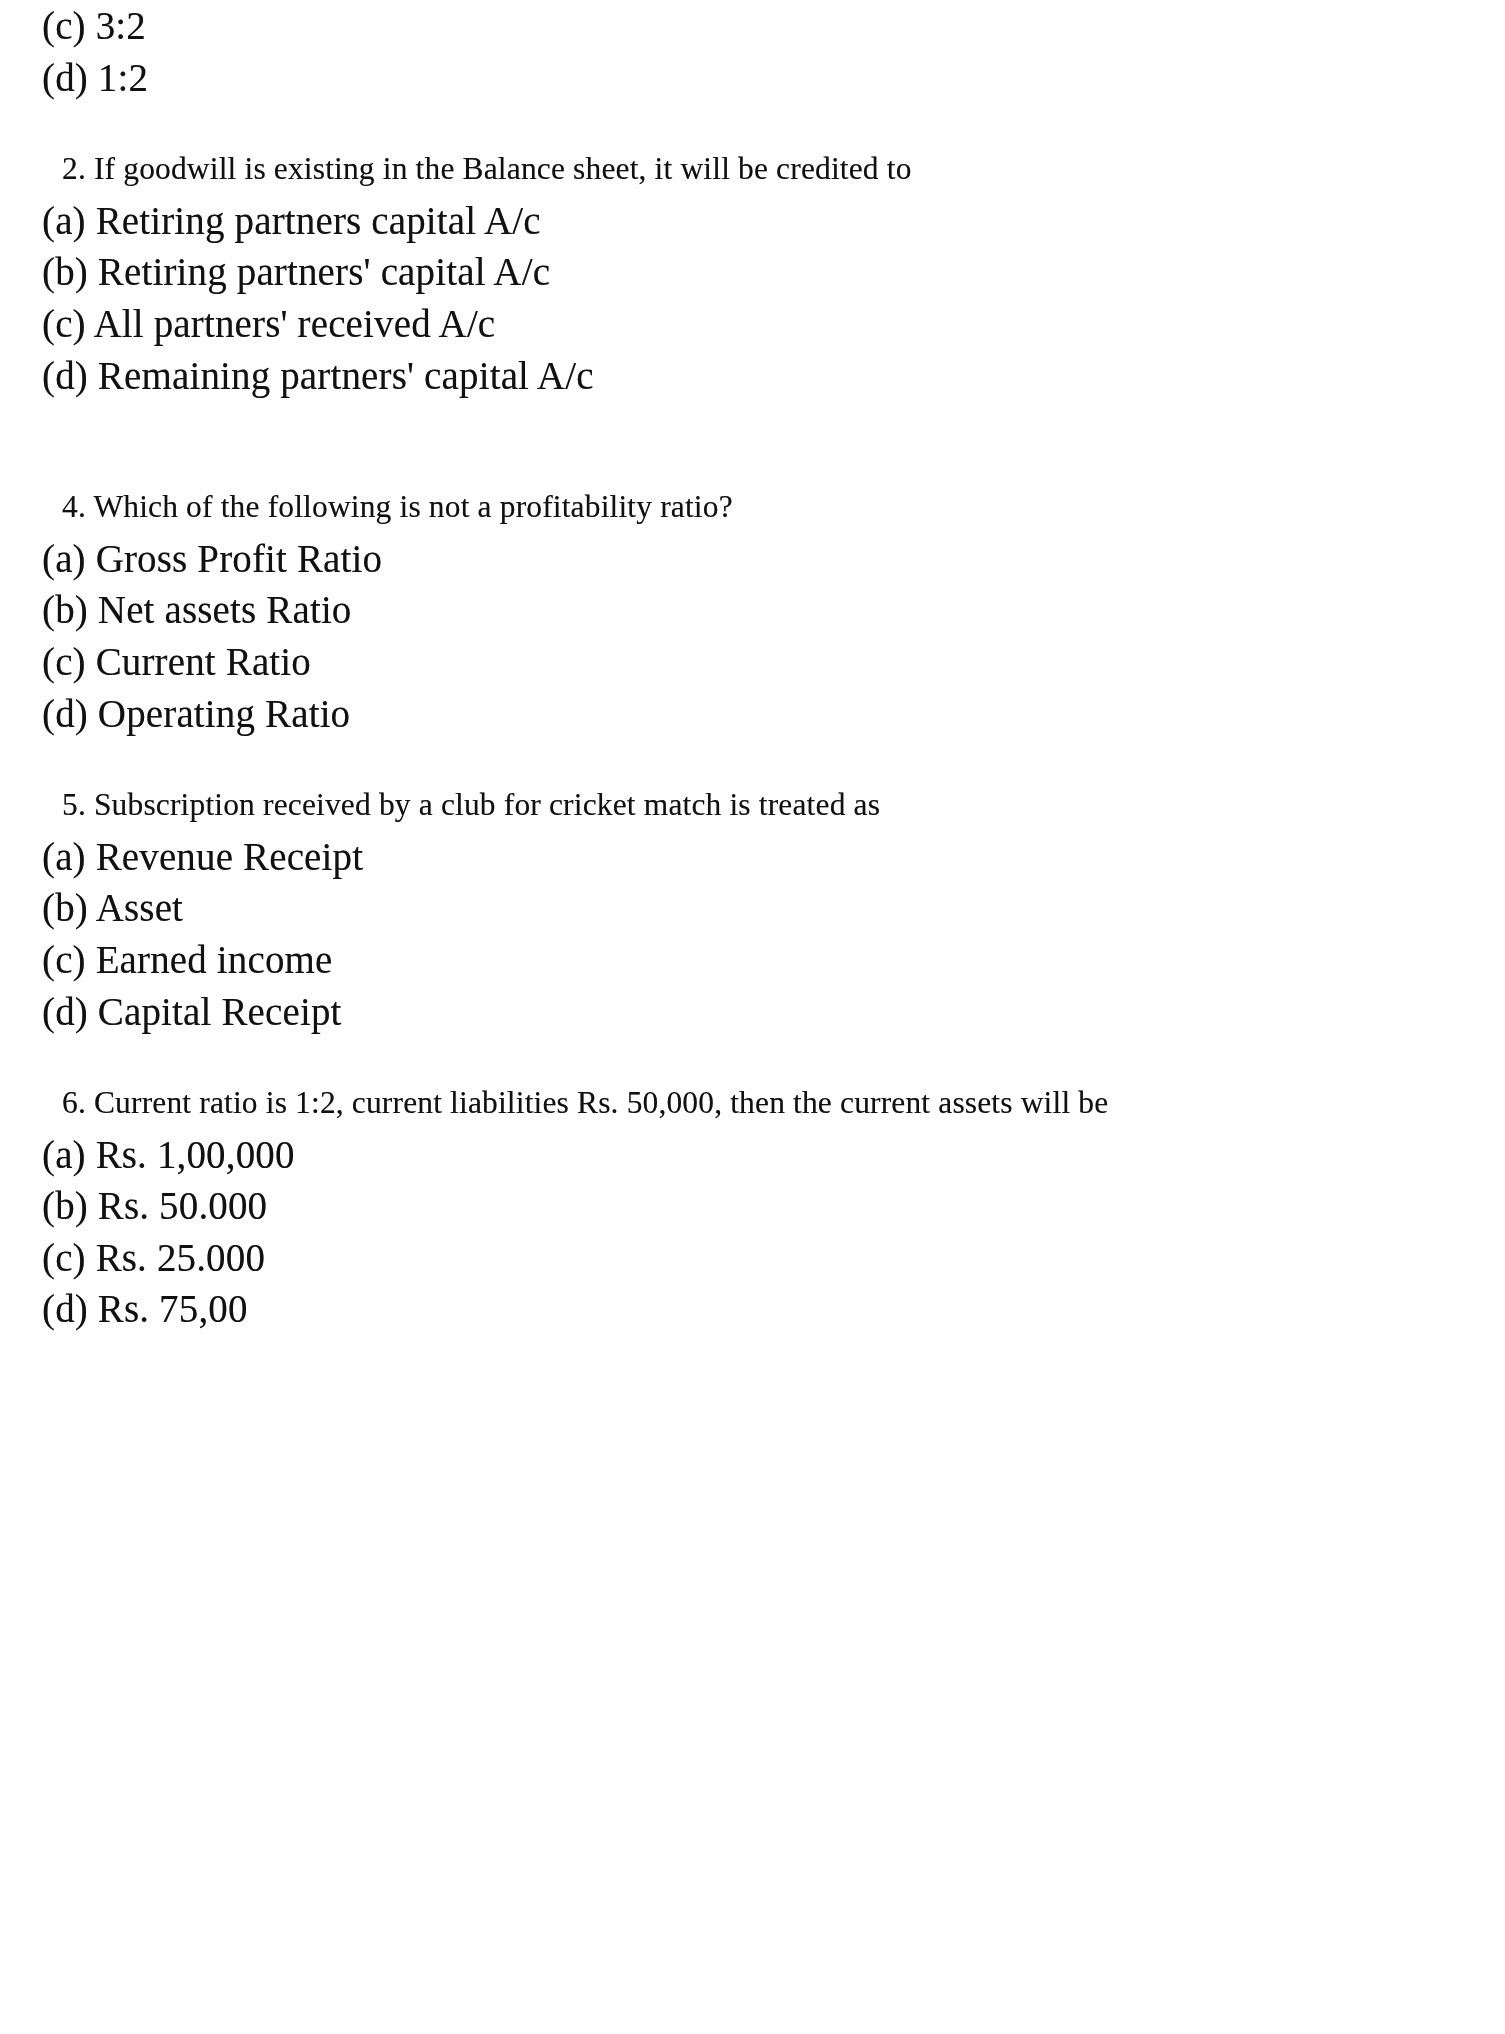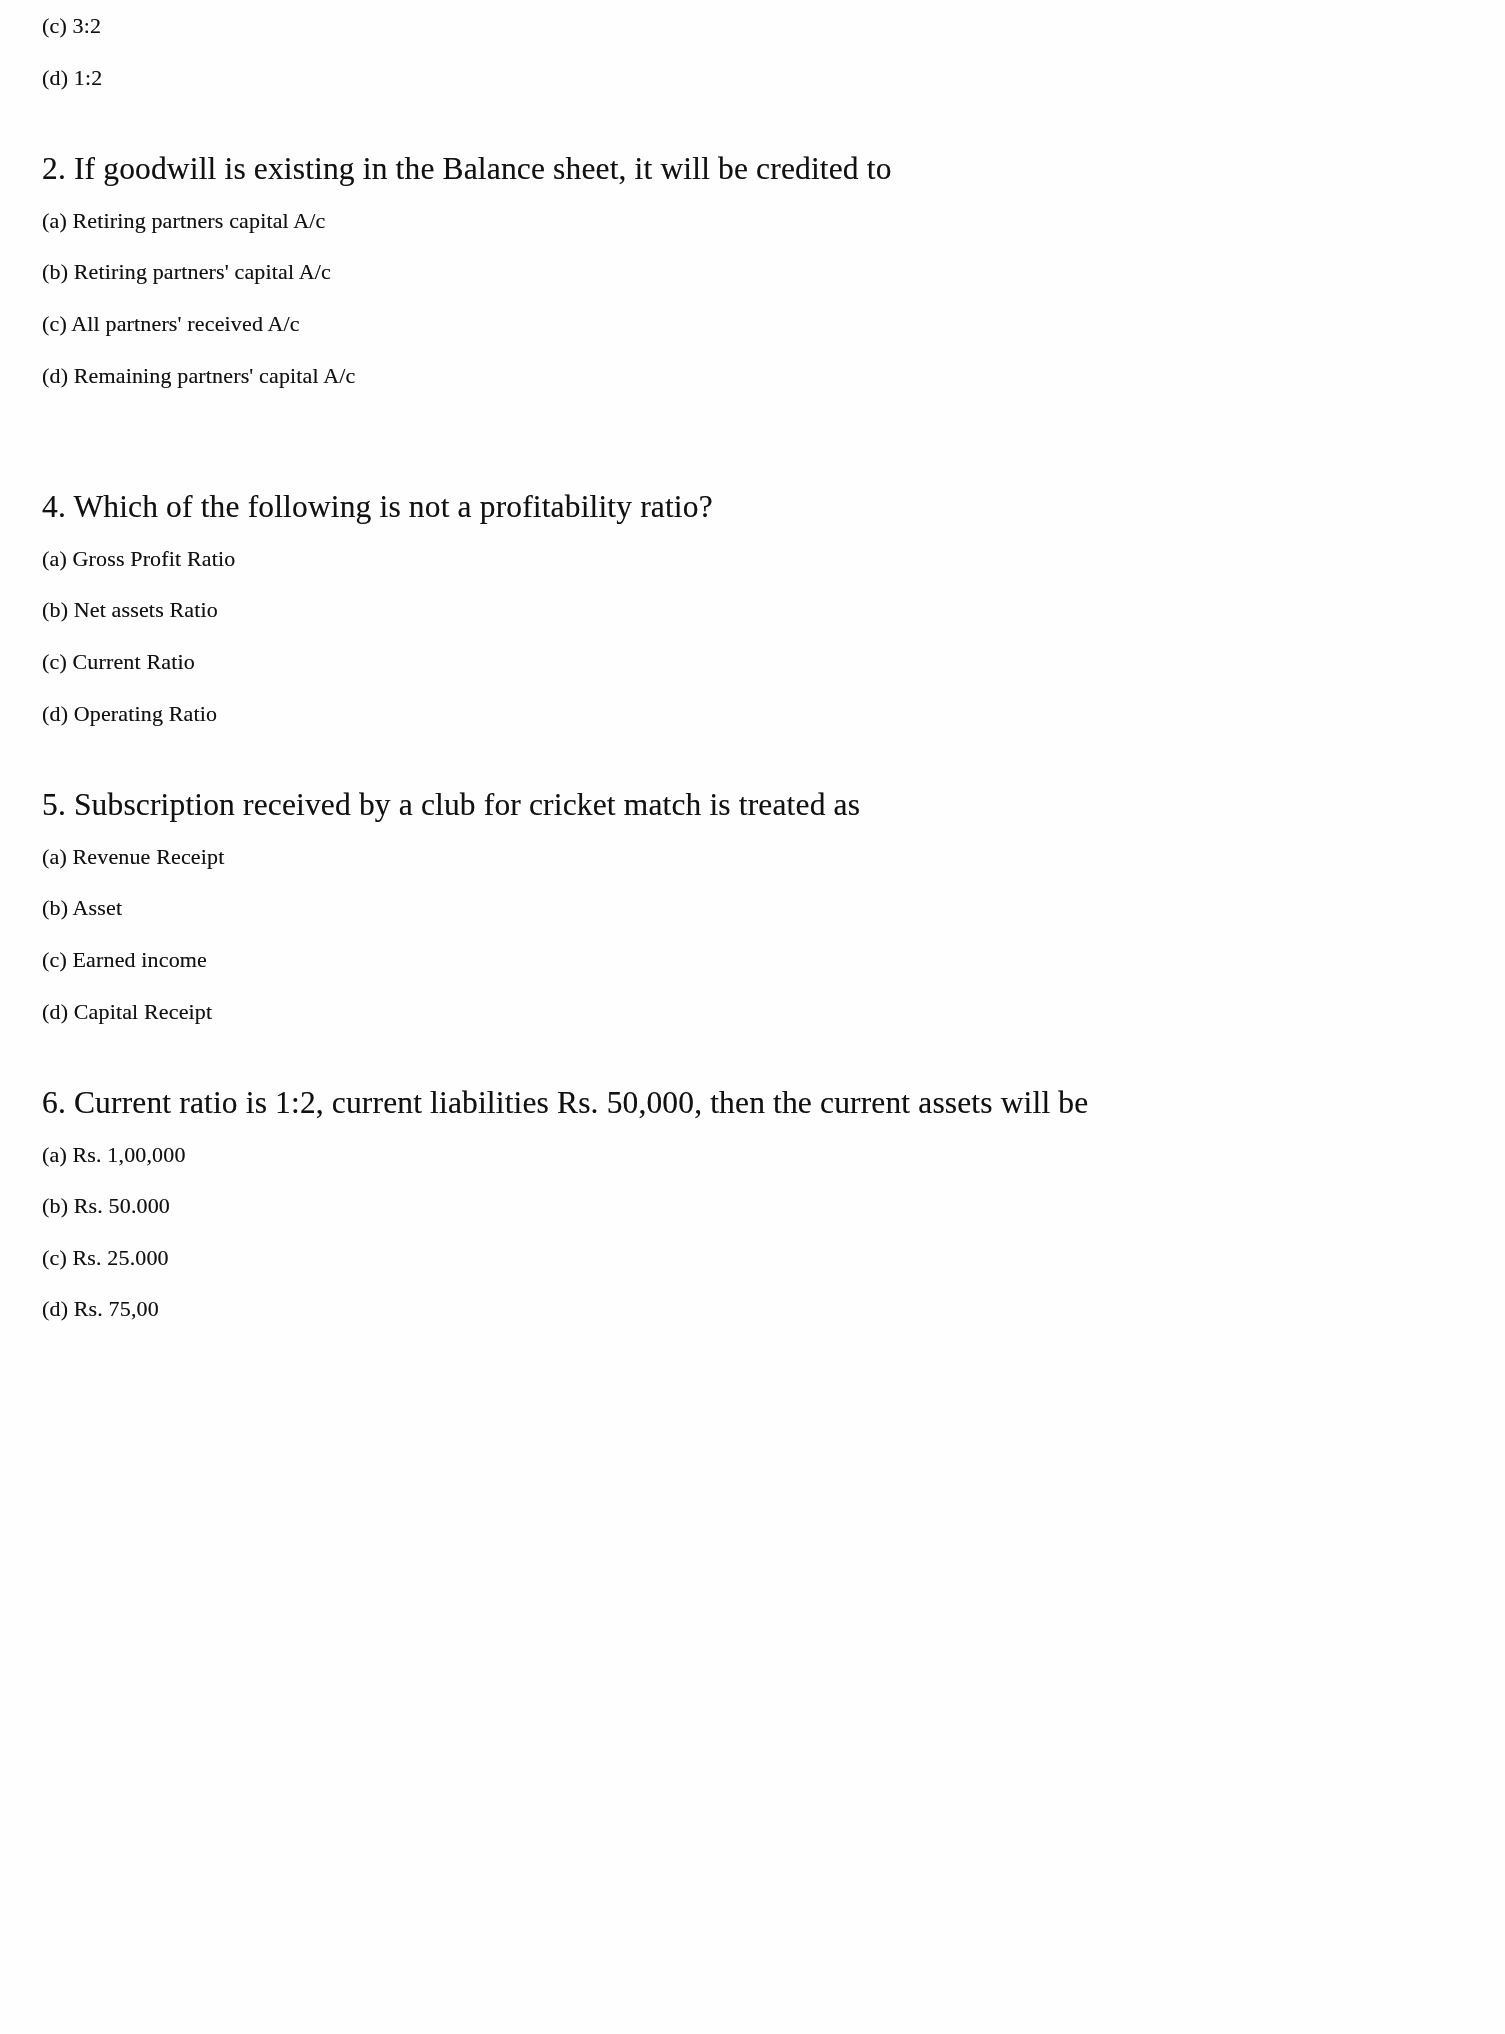--- a/index.html
+++ b/index.html
@@ -41,24 +41,25 @@
     font-size: 31.5px;
     line-height: 51.6px;
     letter-spacing: 0.15px;
     white-space: pre-wrap;
     color: #111111;
     text-shadow: 0 0 0.6px rgba(20,20,20,0.45);
   }
 
   .stem {
     font-size: 31.5px;
+    margin-left: 20px;
   }
 
   .opt {
-    font-size: 22px;
+    font-size: 39px;
   }
 
   
   .gap-block { height: 40px; }
 
   
   .lead-in { padding-top: 0; }
 </style>
 </head>
 <body>

